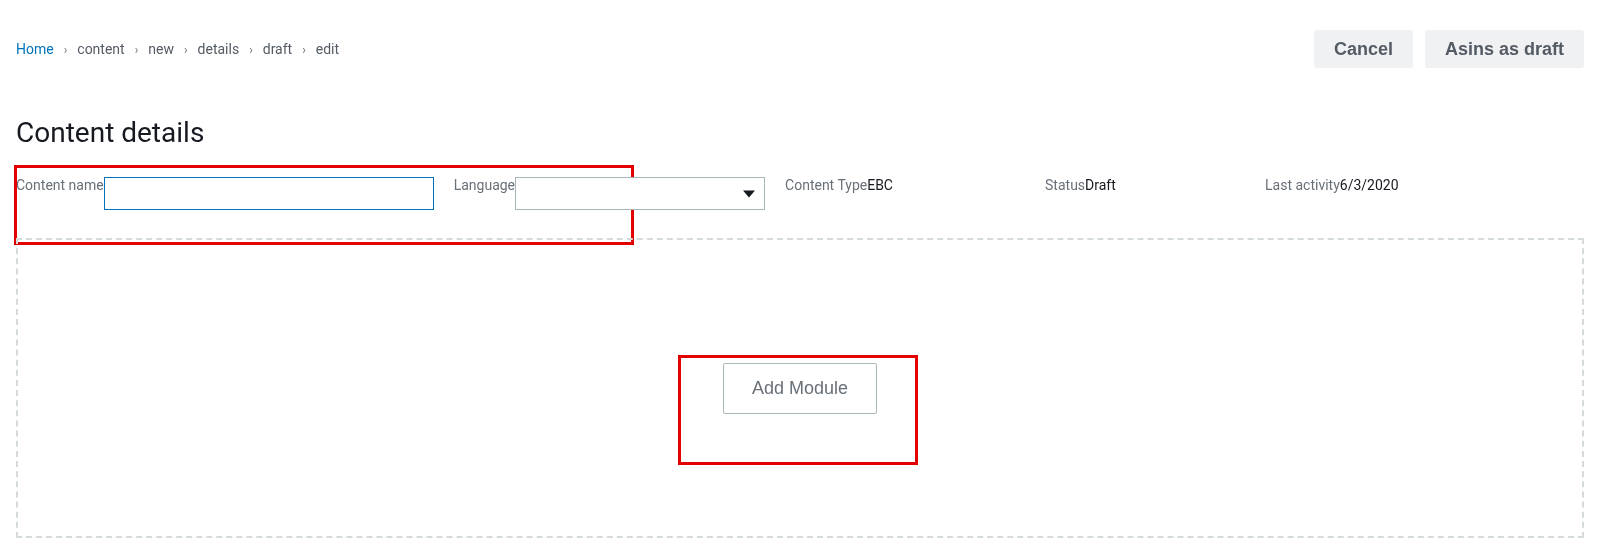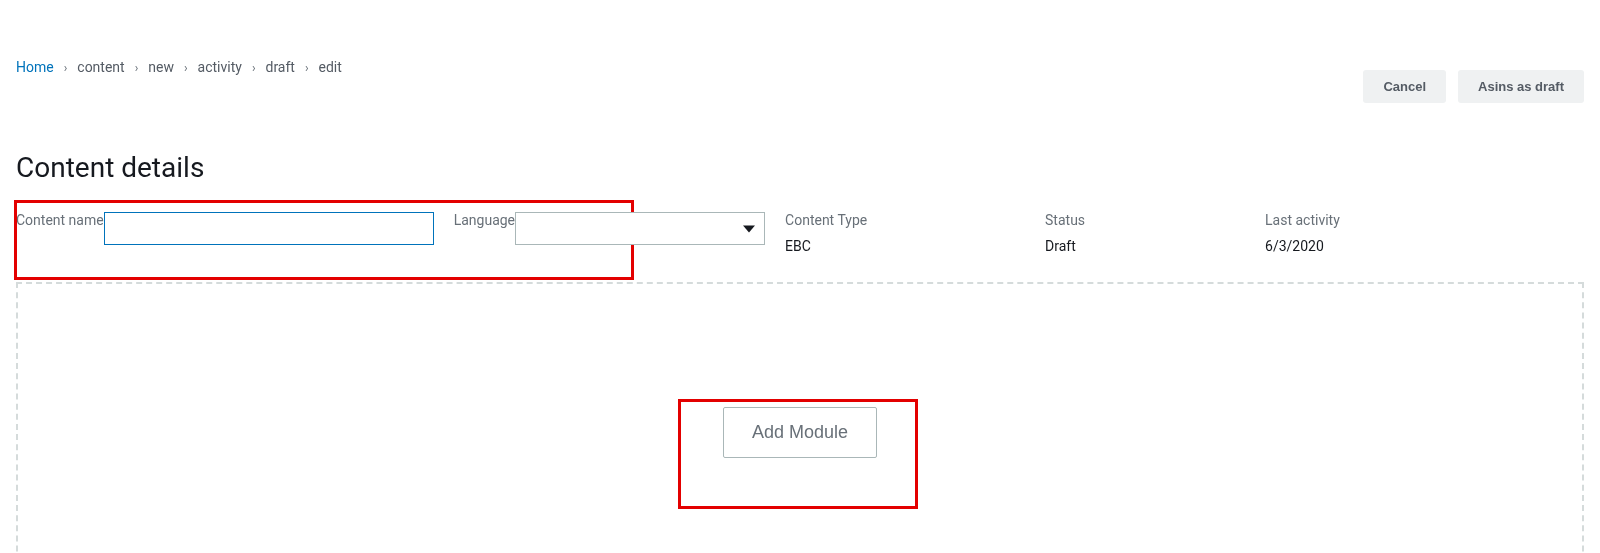--- a/index.html
+++ b/index.html
@@ -33,28 +33,27 @@
     }
     .breadcrumb .sep {
       color: #687078;
       font-size: 12px;
     }
     .actions {
       display: flex;
       gap: 12px;
     }
     .btn {
-      font-size: 13px;
+      font-size: 18px;
       font-weight: 700;
       padding: 10px 20px;
       border-radius: 3px;
       border: none;
       cursor: pointer;
       line-height: 1;
-      margin-top: 40px;
     }
     .btn-secondary {
       background: #eff1f2;
       color: #545b64;
     }
     .btn-primary {
       background: #007e99;
       color: #fff;
     }
     .page-title {
@@ -120,21 +119,21 @@
       transform: translateY(-50%);
       pointer-events: none;
       width: 0;
       height: 0;
       border-left: 6px solid transparent;
       border-right: 6px solid transparent;
       border-top: 7px solid #16191f;
     }
     .ro-group {
       display: flex;
-      flex-direction: column;
+      flex-direction: row;
       min-width: 200px;
       margin-right: 20px;
     }
     .ro-group:last-child {
       margin-right: 0;
       flex: 1;
     }
     .ro-label {
       font-size: 14px;
       color: #687078;
@@ -176,21 +175,21 @@
 <body>
 
 <div class="top-bar">
   <nav class="breadcrumb">
     <a href="#">Home</a>
     <span class="sep">›</span>
     <span>content</span>
     <span class="sep">›</span>
     <span>new</span>
     <span class="sep">›</span>
-    <span>activity</span>
+    <span>details</span>
     <span class="sep">›</span>
     <span>draft</span>
     <span class="sep">›</span>
     <span>edit</span>
   </nav>
   <div class="actions">
     <button class="btn btn-secondary">Cancel</button>
     <button class="btn btn-secondary">Asins as draft</button>
   </div>
 </div>

